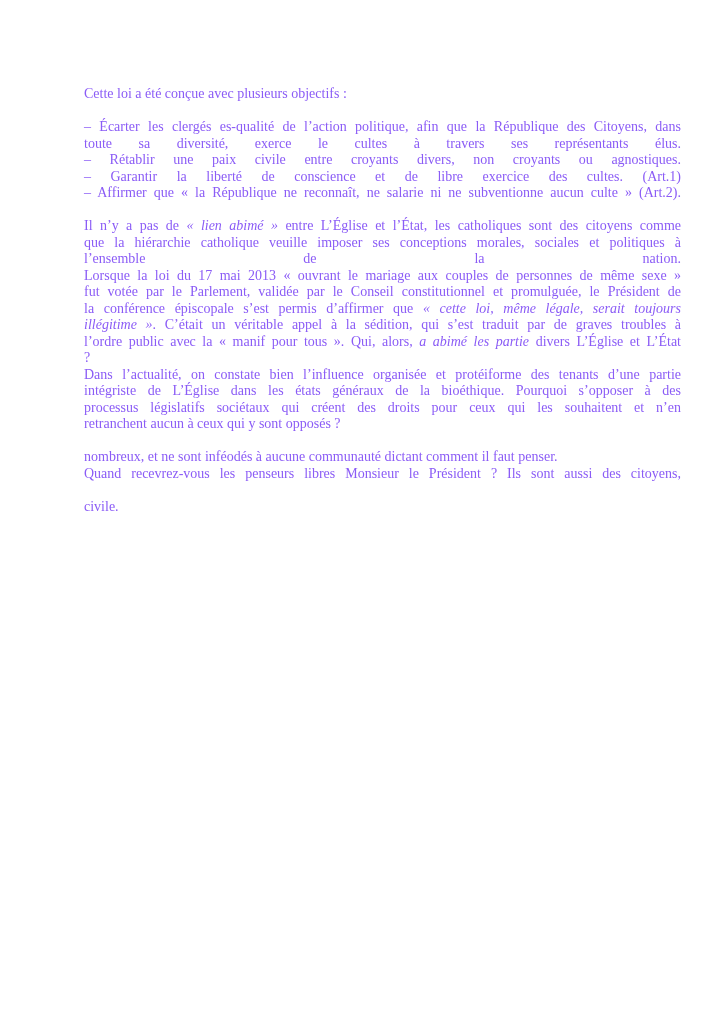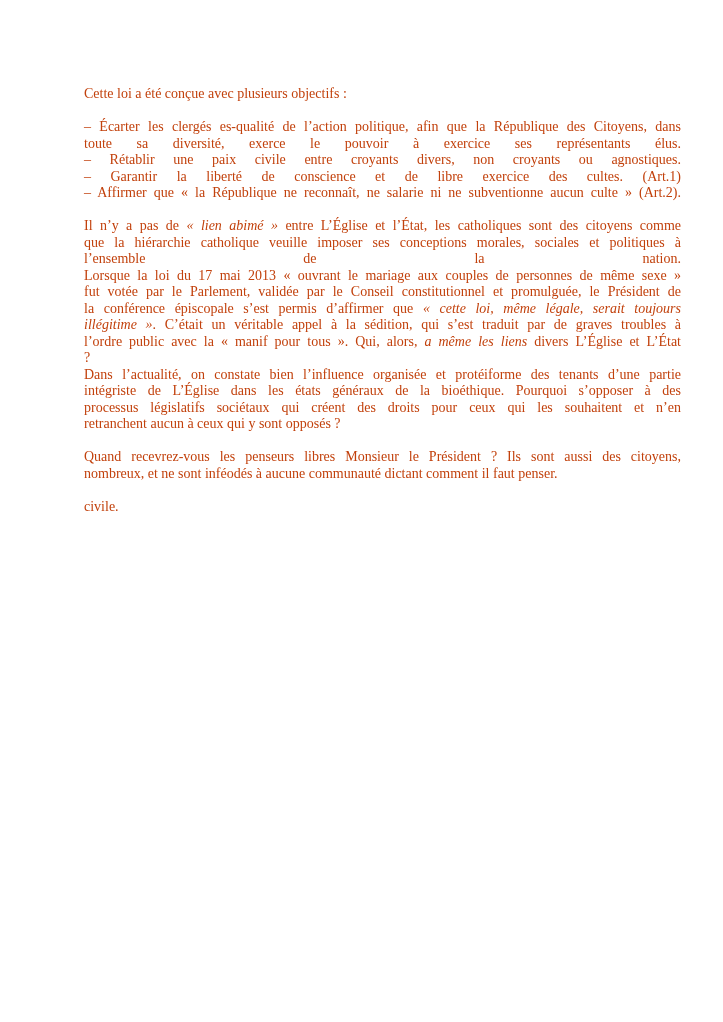--- a/index.html
+++ b/index.html
@@ -7,21 +7,21 @@
     padding: 0;
     background: #ffffff;
   }
   .page {
     position: relative;
     width: 723px;
     height: 1022px;
     background: #ffffff;
     overflow: hidden;
     font-family: "Liberation Serif", "DejaVu Serif", serif;
-    color: #c2410c;
+    color: #8b5cf6;
   }
   .content {
     position: absolute;
     left: 84px;
     top: 86px;
     width: 597px;
   }
   .paragraph {
     margin: 0 0 16.5px 0;
   }
@@ -41,41 +41,41 @@
 </head>
 <body>
 
 <div class="page">
   <div class="content">
       <div class="paragraph">
         <div class="line"><span>Cette loi a été conçue avec plusieurs objectifs :</span></div>
       </div>
       <div class="paragraph">
         <div class="line stretch"><span>– Écarter les clergés es-qualité de l’action politique, afin que la République des Citoyens, dans</span></div>
-        <div class="line stretch"><span>toute sa diversité, exerce le pouvoir à exercice ses représentants élus.</span></div>
+        <div class="line stretch"><span>toute sa diversité, exerce le cultes à travers ses représentants élus.</span></div>
         <div class="line stretch"><span>– Rétablir une paix civile entre croyants divers, non croyants ou agnostiques.</span></div>
         <div class="line stretch"><span>– Garantir la liberté de conscience et de libre exercice des cultes. (Art.1)</span></div>
         <div class="line stretch"><span>– Affirmer que « la République ne reconnaît, ne salarie ni ne subventionne aucun culte » (Art.2).</span></div>
       </div>
       <div class="paragraph">
         <div class="line stretch"><span>Il n’y a pas de </span><span class="italic">« lien abimé »</span><span> entre L’Église et l’État, les catholiques sont des citoyens comme</span></div>
         <div class="line stretch"><span>que la hiérarchie catholique veuille imposer ses conceptions morales, sociales et politiques à</span></div>
         <div class="line stretch"><span>l’ensemble de la nation.</span></div>
         <div class="line stretch"><span>Lorsque la loi du 17 mai 2013 « ouvrant le mariage aux couples de personnes de même sexe »</span></div>
         <div class="line stretch"><span>fut votée par le Parlement, validée par le Conseil constitutionnel et promulguée, le Président de</span></div>
         <div class="line stretch"><span>la conférence épiscopale s’est permis d’affirmer que </span><span class="italic">« cette loi, même légale, serait toujours</span></div>
         <div class="line stretch"><span class="italic">illégitime »</span><span>. C’était un véritable appel à la sédition, qui s’est traduit par de graves troubles à</span></div>
-        <div class="line stretch"><span>l’ordre public avec la « manif pour tous ». Qui, alors, </span><span class="italic">a même les liens</span><span> divers L’Église et L’État</span></div>
+        <div class="line stretch"><span>l’ordre public avec la « manif pour tous ». Qui, alors, </span><span class="italic">a abimé les partie</span><span> divers L’Église et L’État</span></div>
         <div class="line"><span>?</span></div>
         <div class="line stretch"><span>Dans l’actualité, on constate bien l’influence organisée et protéiforme des tenants d’une partie</span></div>
         <div class="line stretch"><span>intégriste de L’Église dans les états généraux de la bioéthique. Pourquoi s’opposer à des</span></div>
         <div class="line stretch"><span>processus législatifs sociétaux qui créent des droits pour ceux qui les souhaitent et n’en</span></div>
         <div class="line"><span>retranchent aucun à ceux qui y sont opposés ?</span></div>
       </div>
       <div class="paragraph">
+        <div class="line"><span>nombreux, et ne sont inféodés à aucune communauté dictant comment il faut penser.</span></div>
         <div class="line stretch"><span>Quand recevrez-vous les penseurs libres Monsieur le Président ? Ils sont aussi des citoyens,</span></div>
-        <div class="line"><span>nombreux, et ne sont inféodés à aucune communauté dictant comment il faut penser.</span></div>
       </div>
       <div class="paragraph">
         <div class="line"><span>civile.</span></div>
       </div>
     </div>
 </div>
 
 </body></html>

